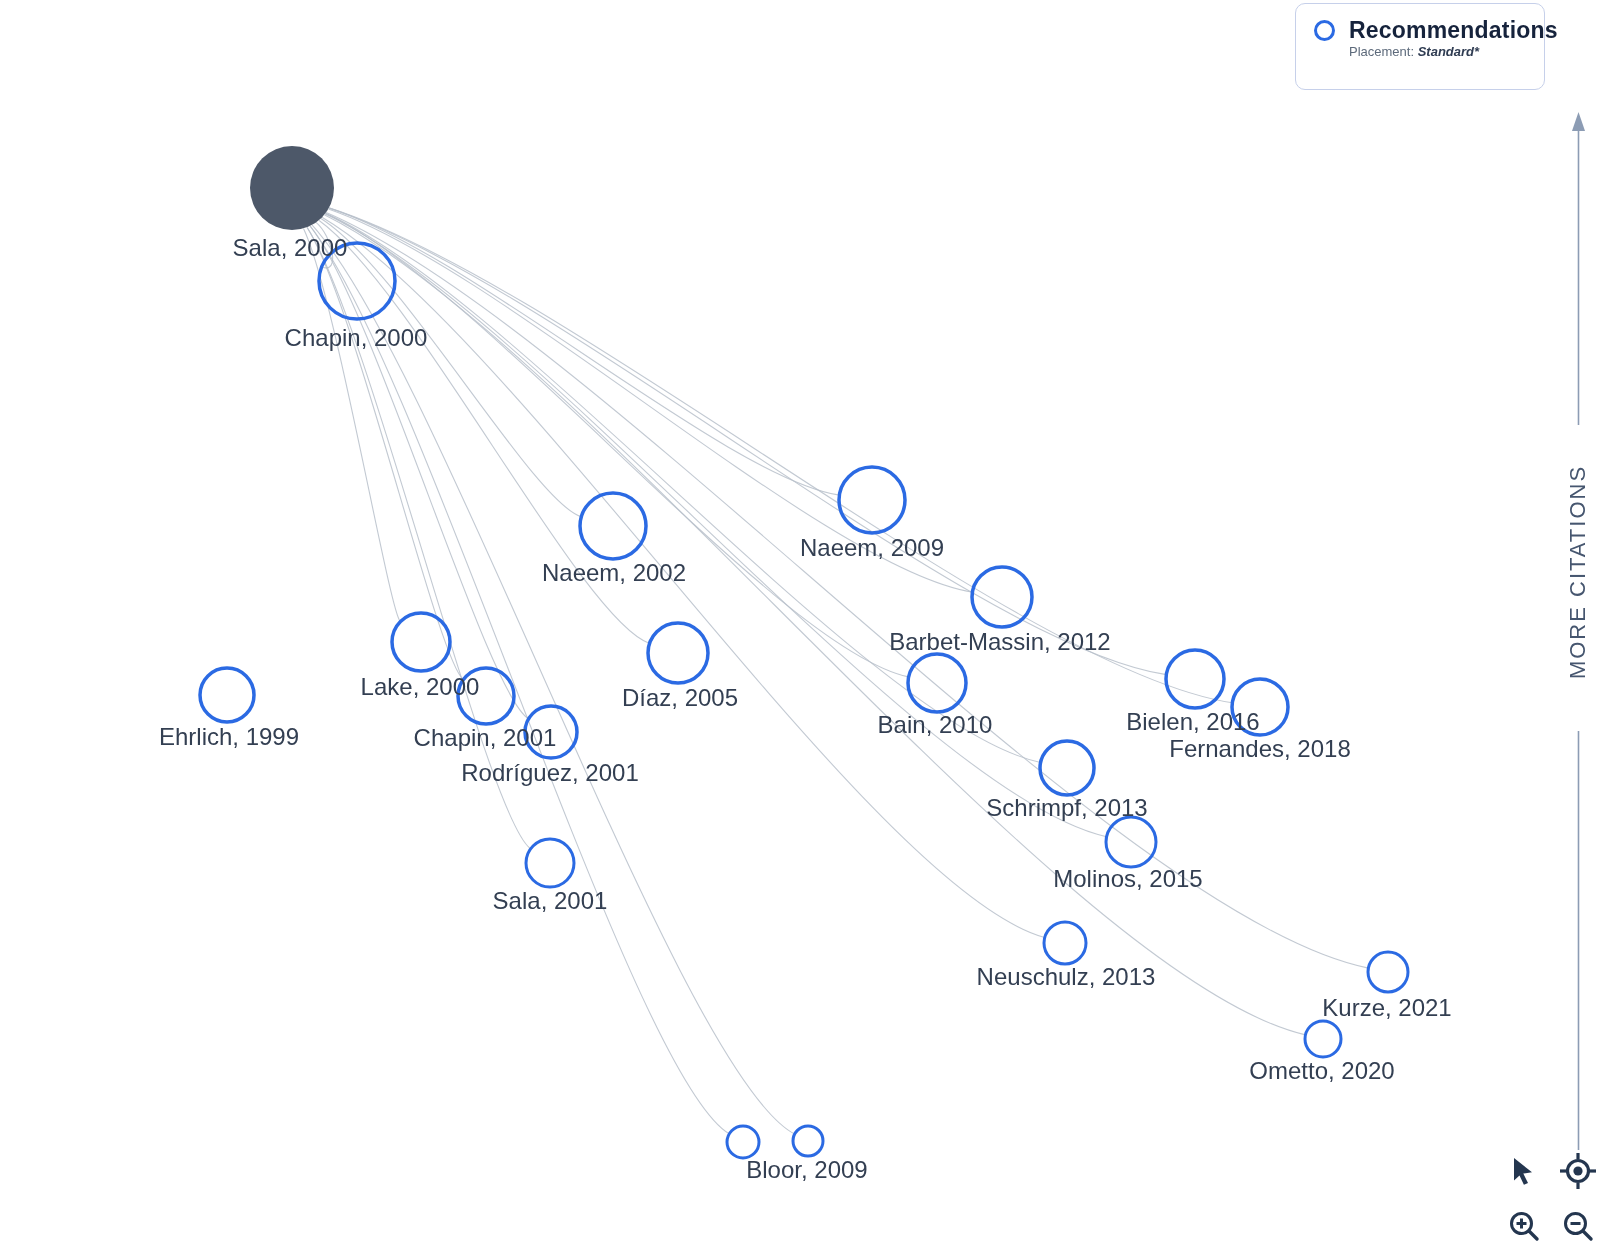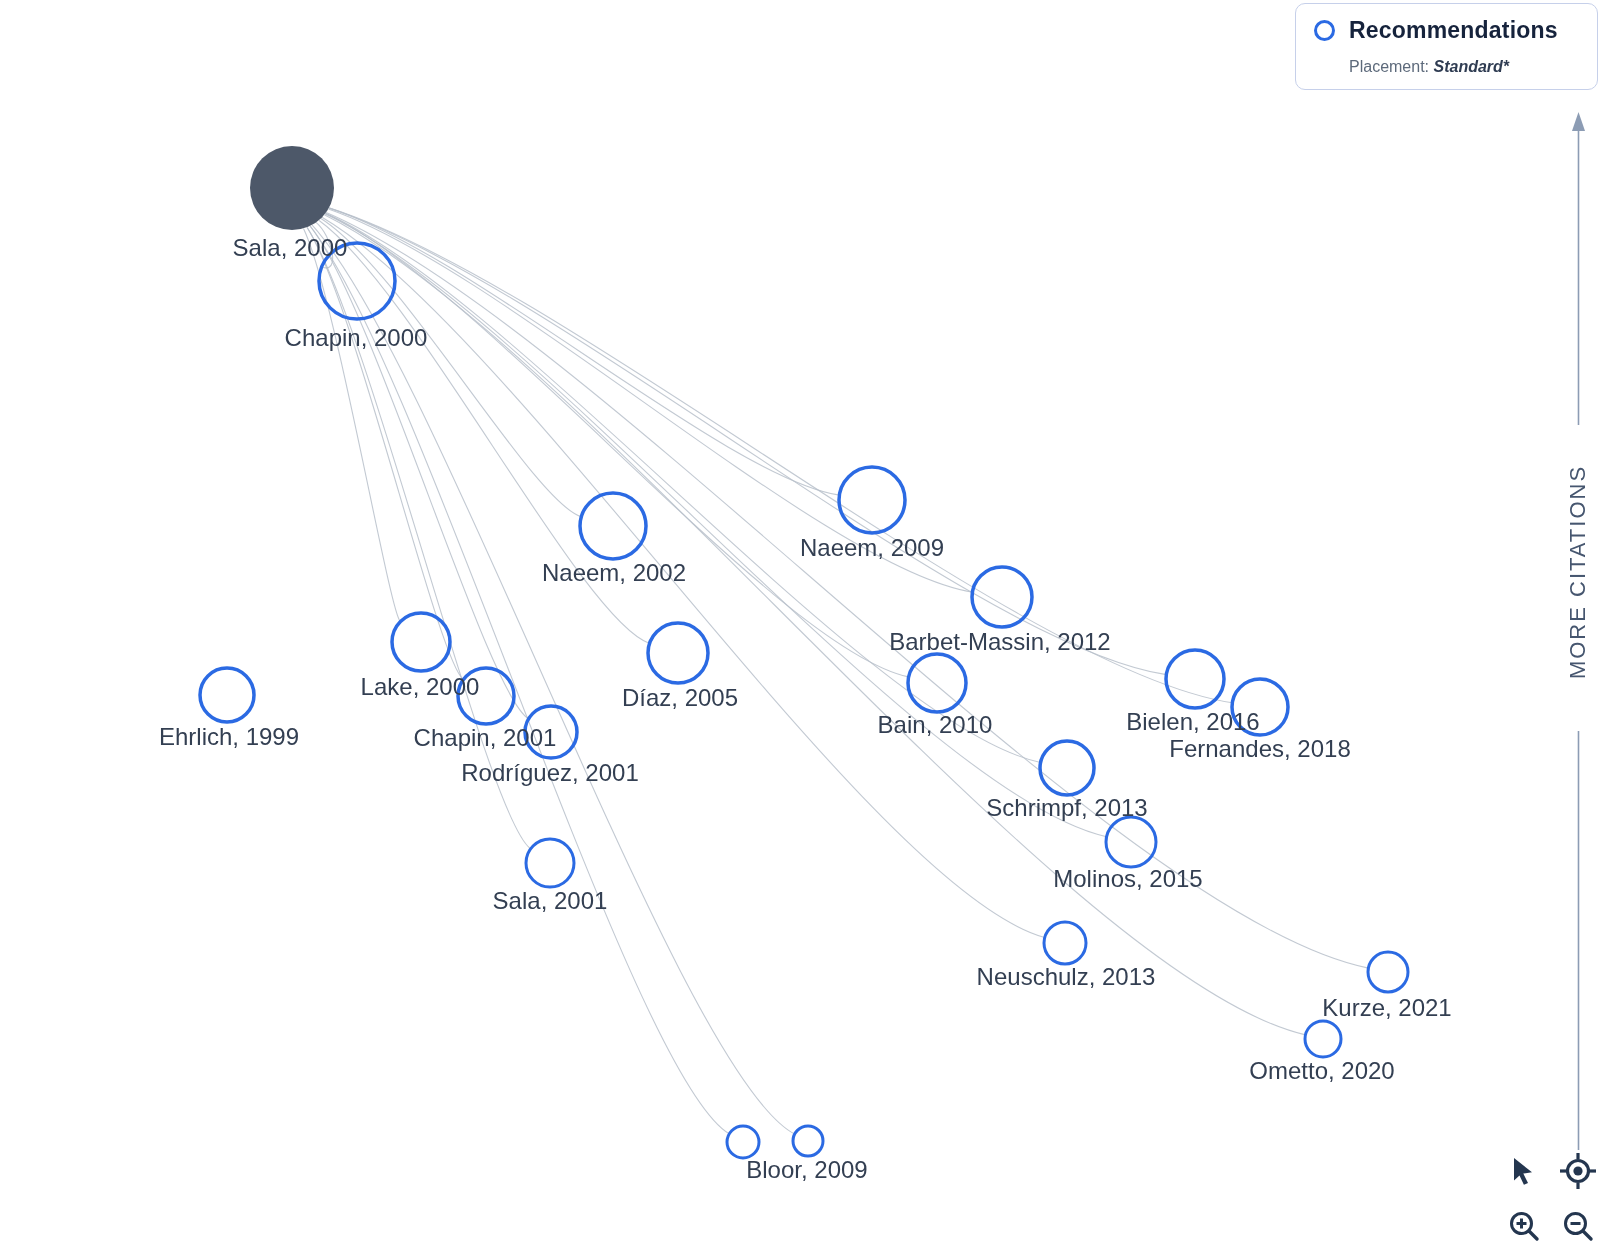--- a/index.html
+++ b/index.html
@@ -12,27 +12,27 @@
   html,body{background:#fff;}
   #app{position:relative;width:1600px;height:1249px;background:#fff;overflow:hidden;
        font-family:"Liberation Sans",sans-serif;}
   #graph-svg{position:absolute;left:0;top:0;}
   .edge{fill:none;stroke:var(--edge);stroke-width:1.1;stroke-opacity:.85;}
   .node.rec{fill:none;stroke:var(--node-ring);}
   .node.origin{fill:var(--origin-fill);stroke:none;}
   .node-label{fill:var(--label);font-family:"Liberation Sans",sans-serif;font-size:24px;
               text-anchor:middle;dominant-baseline:central;}
   
-  .legend{position:absolute;left:1295px;top:3px;width:303px;min-height:87px;background:#fff;
+  .legend{position:absolute;left:1295px;top:3px;width:250px;min-height:87px;background:#fff;
           border:1.5px solid var(--legend-border);border-radius:10px;display:flex;gap:14px;
           padding:13px 16px 12px 18px;align-items:flex-start;}
   .legend-ring{width:21px;height:21px;border:3.5px solid var(--node-ring);border-radius:50%;
                flex:0 0 auto;margin-top:3px;}
   .legend-title{font-size:23px;font-weight:bold;color:var(--legend-title);letter-spacing:.2px;}
-  .legend-sub{font-size:16px;margin-top:14px;color:var(--legend-sub);}
+  .legend-sub{font-size:13px;margin-top:0;color:var(--legend-sub);}
   .legend-sub em{font-style:italic;font-weight:600;color:var(--legend-value);}
   
   .axis-svg{position:absolute;left:1560px;top:0;}
   .axis-label{position:absolute;left:1578px;top:572px;transform:translate(-50%,-50%) rotate(-90deg);
               white-space:nowrap;font-size:22px;letter-spacing:2px;color:var(--axis-text);}
   
   .tool-btn{position:absolute;width:40px;height:40px;background:transparent;border:none;
             display:flex;align-items:center;justify-content:center;cursor:pointer;padding:0;}
   .tool-btn svg{display:block;}
 </style>

